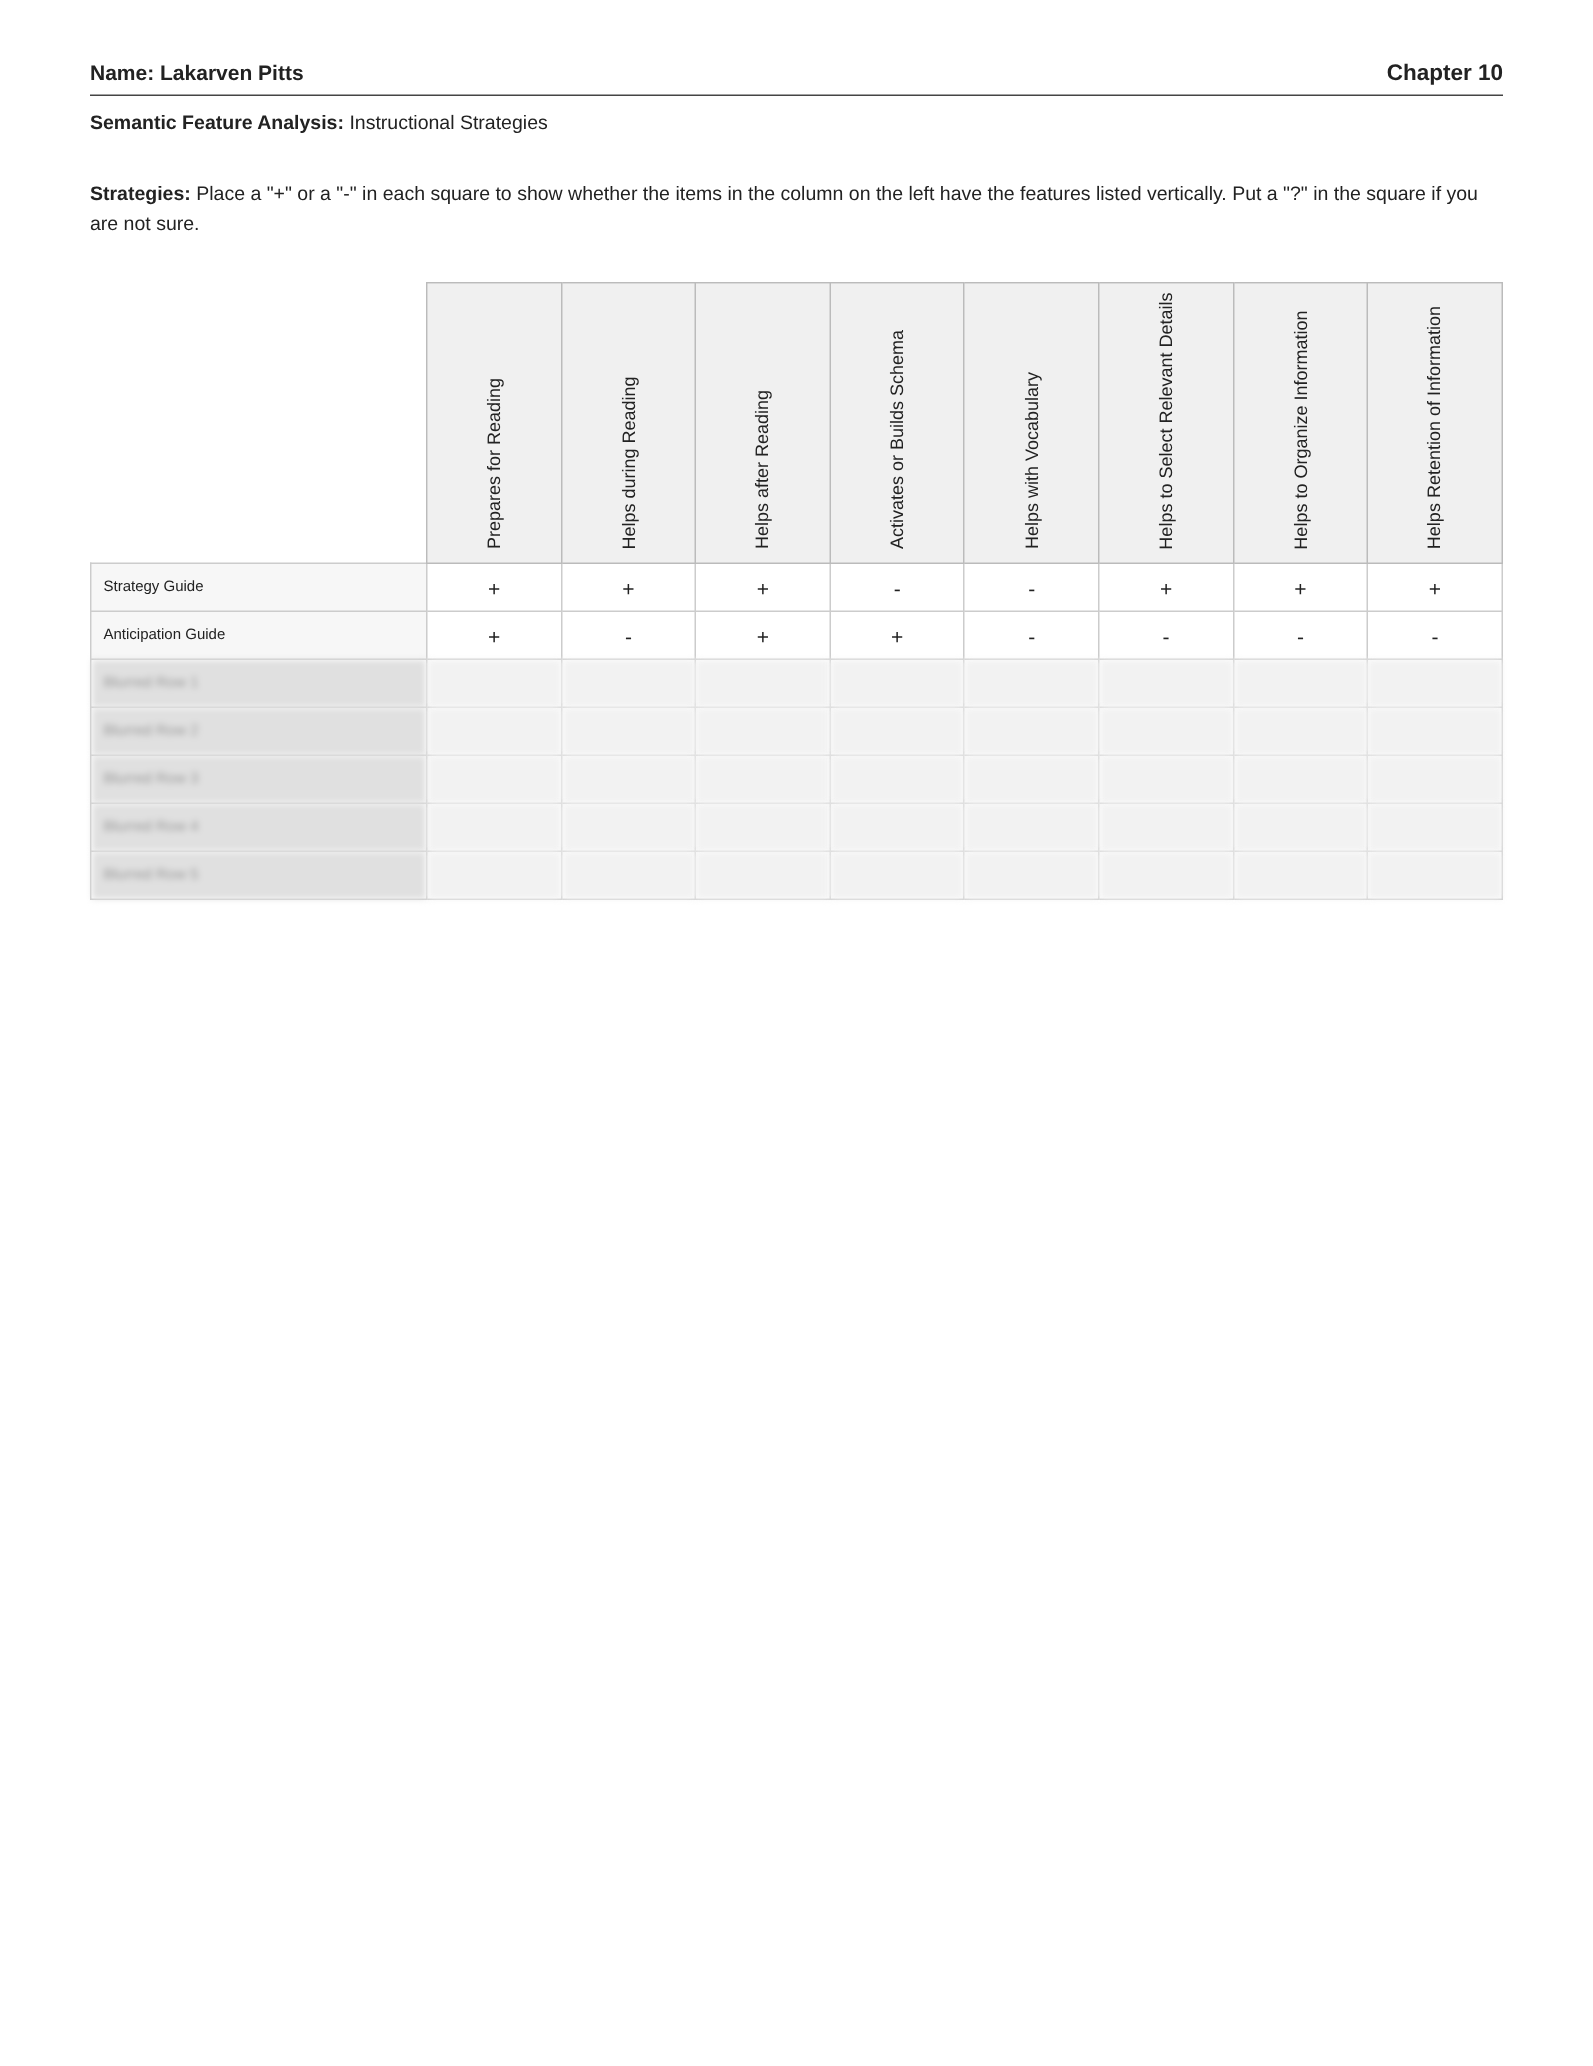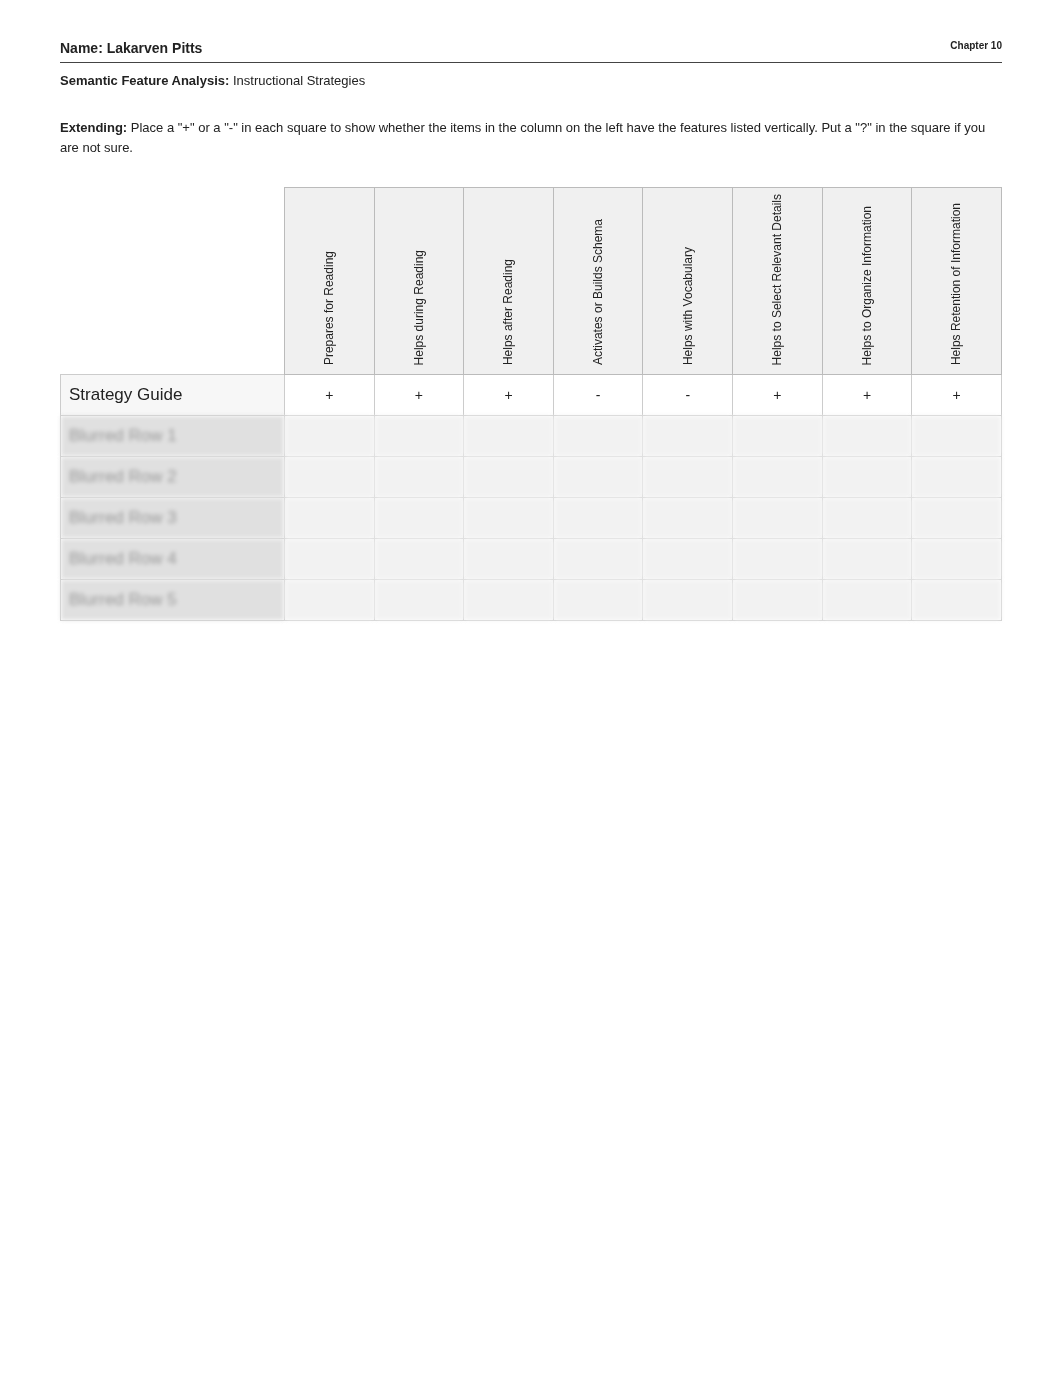--- a/index.html
+++ b/index.html
@@ -20,21 +20,21 @@
       padding-bottom: 6px;
       margin-bottom: 10px;
     }
     .name-label {
       font-weight: bold;
       font-size: 14px;
       text-align: center;
     }
     .chapter-label {
       font-weight: bold;
-      font-size: 10px;
+      font-size: 15px;
     }
     .subtitle-row {
       margin-bottom: 30px;
       font-size: 13px;
     }
     .subtitle-bold {
       font-weight: bold;
     }
     .directions-row {
       font-size: 13px;
@@ -80,21 +80,21 @@
     th.row-label-header {
       border: none;
       background: transparent;
     }
 
     
     td.row-label {
       border: 1px solid #ccc;
       background: #f7f7f7;
       padding: 10px 8px;
-      font-size: 17px;
+      font-size: 10px;
       vertical-align: middle;
     }
     td.data-cell {
       border: 1px solid #ccc;
       text-align: center;
       vertical-align: middle;
       padding: 6px 2px;
       font-size: 14px;
       background: #fff;
     }
@@ -118,21 +118,21 @@
 <div class="header-row">
   <span class="name-label">Name:  Lakarven Pitts</span>
   <span class="chapter-label">Chapter 10</span>
 </div>
 
 <div class="subtitle-row">
   <span class="subtitle-bold">Semantic Feature Analysis:</span><span> Instructional Strategies</span>
 </div>
 
 <div class="directions-row">
-  <span class="directions-bold">Extending:</span><span> Place a "+" or a "-" in each square to show whether the items in the column on the left have the features listed vertically. Put a "?" in the square if you are not sure.</span>
+  <span class="directions-bold">Strategies:</span><span> Place a "+" or a "-" in each square to show whether the items in the column on the left have the features listed vertically. Put a "?" in the square if you are not sure.</span>
 </div>
 
 <div class="table-wrapper">
   <table>
     <colgroup>
       <col class="row-label-col">
       <col class="data-col">
       <col class="data-col">
       <col class="data-col">
       <col class="data-col">
@@ -160,20 +160,31 @@
           <td class="row-label">Strategy Guide</td>
           <td class="data-cell">+</td>
           <td class="data-cell">+</td>
           <td class="data-cell">+</td>
           <td class="data-cell">-</td>
           <td class="data-cell">-</td>
           <td class="data-cell">+</td>
           <td class="data-cell">+</td>
           <td class="data-cell">+</td>
         </tr>
+        <tr>
+          <td class="row-label">Anticipation Guide</td>
+          <td class="data-cell">+</td>
+          <td class="data-cell">-</td>
+          <td class="data-cell">+</td>
+          <td class="data-cell">+</td>
+          <td class="data-cell">-</td>
+          <td class="data-cell">-</td>
+          <td class="data-cell">-</td>
+          <td class="data-cell">-</td>
+        </tr>
         <tr class="blurred-row">
           <td class="row-label">Blurred Row 1</td>
           <td class="data-cell empty-blurred"></td>
           <td class="data-cell empty-blurred"></td>
           <td class="data-cell empty-blurred"></td>
           <td class="data-cell empty-blurred"></td>
           <td class="data-cell empty-blurred"></td>
           <td class="data-cell empty-blurred"></td>
           <td class="data-cell empty-blurred"></td>
           <td class="data-cell empty-blurred"></td>

